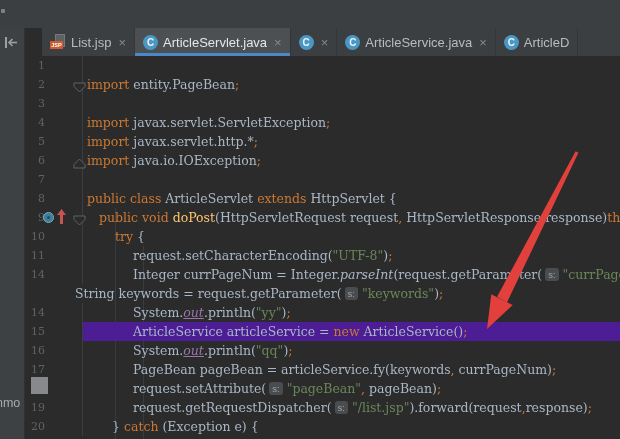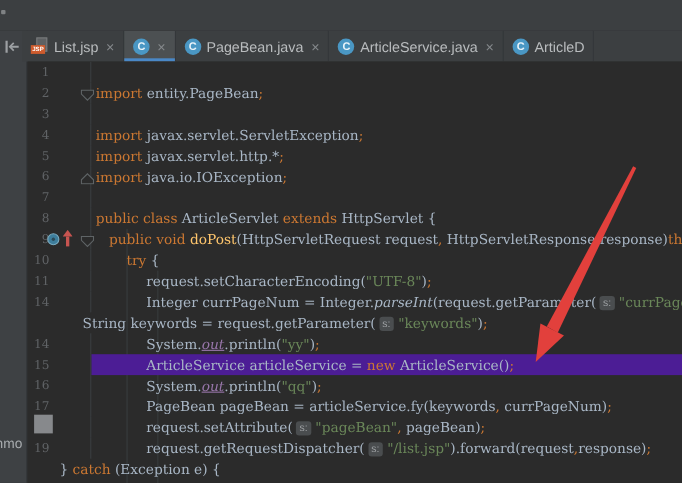--- a/index.html
+++ b/index.html
@@ -9,21 +9,21 @@
   
   #header { position:absolute; left:0; top:0; width:620px; height:28px; background:#3C3F41; }
   #header .dot { position:absolute; left:1px; top:9px; width:4px; height:4px; background:#7F8284; border-radius:1px; }
 
   
   #stripe { position:absolute; left:0; top:28px; width:25px; bottom:0; background:#3E4144; border-right:1px solid #2F3234; }
   #stripe .collapse { position:absolute; left:3px; top:7px; }
   #stripe .partial { position:absolute; left:-4px; top:368px; color:#A7ABAE; font-size:12.5px; white-space:nowrap; }
 
   
-  #tabbar { position:absolute; left:20px; top:28px; right:0; height:28px; background:#3C3F41; display:flex; overflow:hidden; }
+  #tabbar { position:absolute; left:42px; top:28px; right:0; height:28px; background:#3C3F41; display:flex; overflow:hidden; }
   .tab { position:relative; display:flex; align-items:center; gap:5px; padding:0 8px; height:28px; border-right:1px solid #34373A; cursor:default; flex:none; }
   .tab.selected { background:#4C5052; }
   .tab .ul { position:absolute; left:0; right:0; bottom:0; height:3px; }
   .tab-label { font-size:13px; color:#B9BCBE; white-space:nowrap; }
   .tab.selected .tab-label { color:#E4E6E8; }
   .tab-close { color:#85898C; font-size:13px; line-height:13px; padding-left:2px; }
 
   
   .cls-icon { width:15px; height:15px; border-radius:50%; background:#4A97C4; color:#EAF4FA; font-size:10px; font-weight:bold; display:flex; align-items:center; justify-content:center; flex:none; }
   .jsp-icon { position:relative; width:16px; height:16px; flex:none; }
@@ -77,26 +77,26 @@
     <div class="tab">
       <span class="jsp-icon">
         <span class="page"></span>
         <span class="badge">JSP</span>
       </span>
       <span class="tab-label">List.jsp</span>
       <span class="tab-close">×</span>
     </div>
     <div class="tab selected">
       <span class="cls-icon">C</span>
+      <span class="tab-label">ArticleServlet.java</span>
       <span class="tab-close">×</span>
       <span class="ul" style="background: rgb(74, 136, 199);"></span>
     </div>
     <div class="tab">
       <span class="cls-icon">C</span>
-      <span class="tab-label">PageBean.java</span>
       <span class="tab-close">×</span>
     </div>
     <div class="tab">
       <span class="cls-icon">C</span>
       <span class="tab-label">ArticleService.java</span>
       <span class="tab-close">×</span>
     </div>
     <div class="tab">
       <span class="cls-icon">C</span>
       <span class="tab-label">ArticleD</span>
@@ -227,20 +227,23 @@
       </div>
       <div class="code" style="padding-left: 50px;"><span class="sd">request.setAttribute(</span><span class="sh">s:</span><span class="ss">"pageBean"</span><span class="sp">,</span><span class="sd"> pageBean)</span><span class="sp">;</span></div>
     </div>
     <div class="row">
       <div class="gutter">
         <span class="lnum">19</span>
       </div>
       <div class="code" style="padding-left: 50px;"><span class="sd">request.getRequestDispatcher(</span><span class="sh">s:</span><span class="ss">"/list.jsp"</span><span class="sd">).forward(request</span><span class="sp">,</span><span class="sd">response)</span><span class="sp">;</span></div>
     </div>
     <div class="row">
+      <div class="gutter">
+        <span class="lnum">20</span>
+      </div>
       <div class="code" style="padding-left: 29px;"><span class="sd">} </span><span class="sk">catch</span><span class="sd"> (Exception e) {</span></div>
     </div>
   </div>
 
 <div id="gray-marker"></div>
 
 <svg id="arrow-svg" width="620" height="439" viewBox="0 0 620 439">
   <polygon points="575.6,151.2 578.4,152.8 507,302.4 497.1,296.8" fill="#E2403C"></polygon>
   <polygon points="491.3,294.2 512.7,305 487,329" fill="#E2403C"></polygon>
 </svg>

